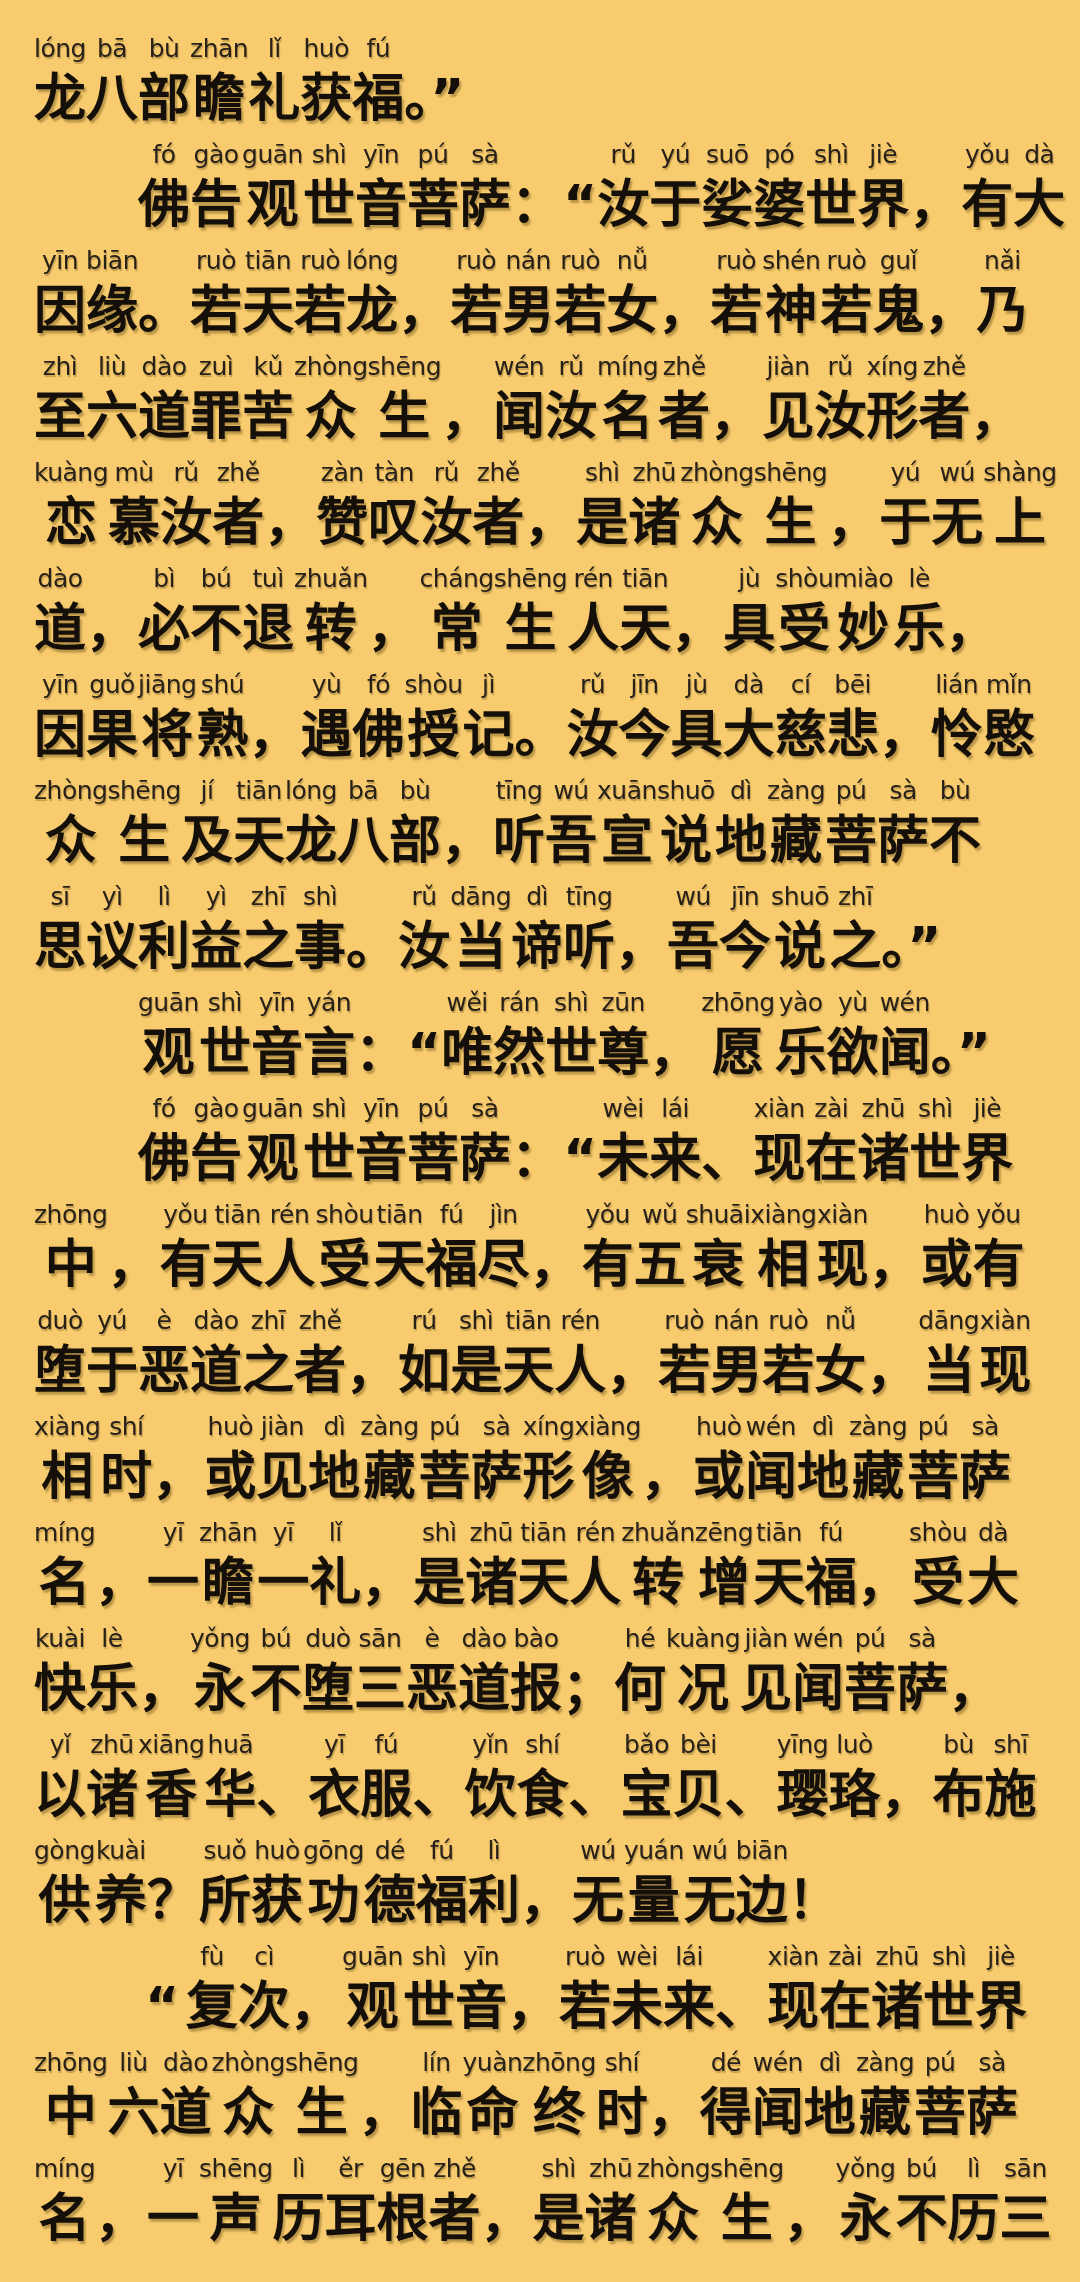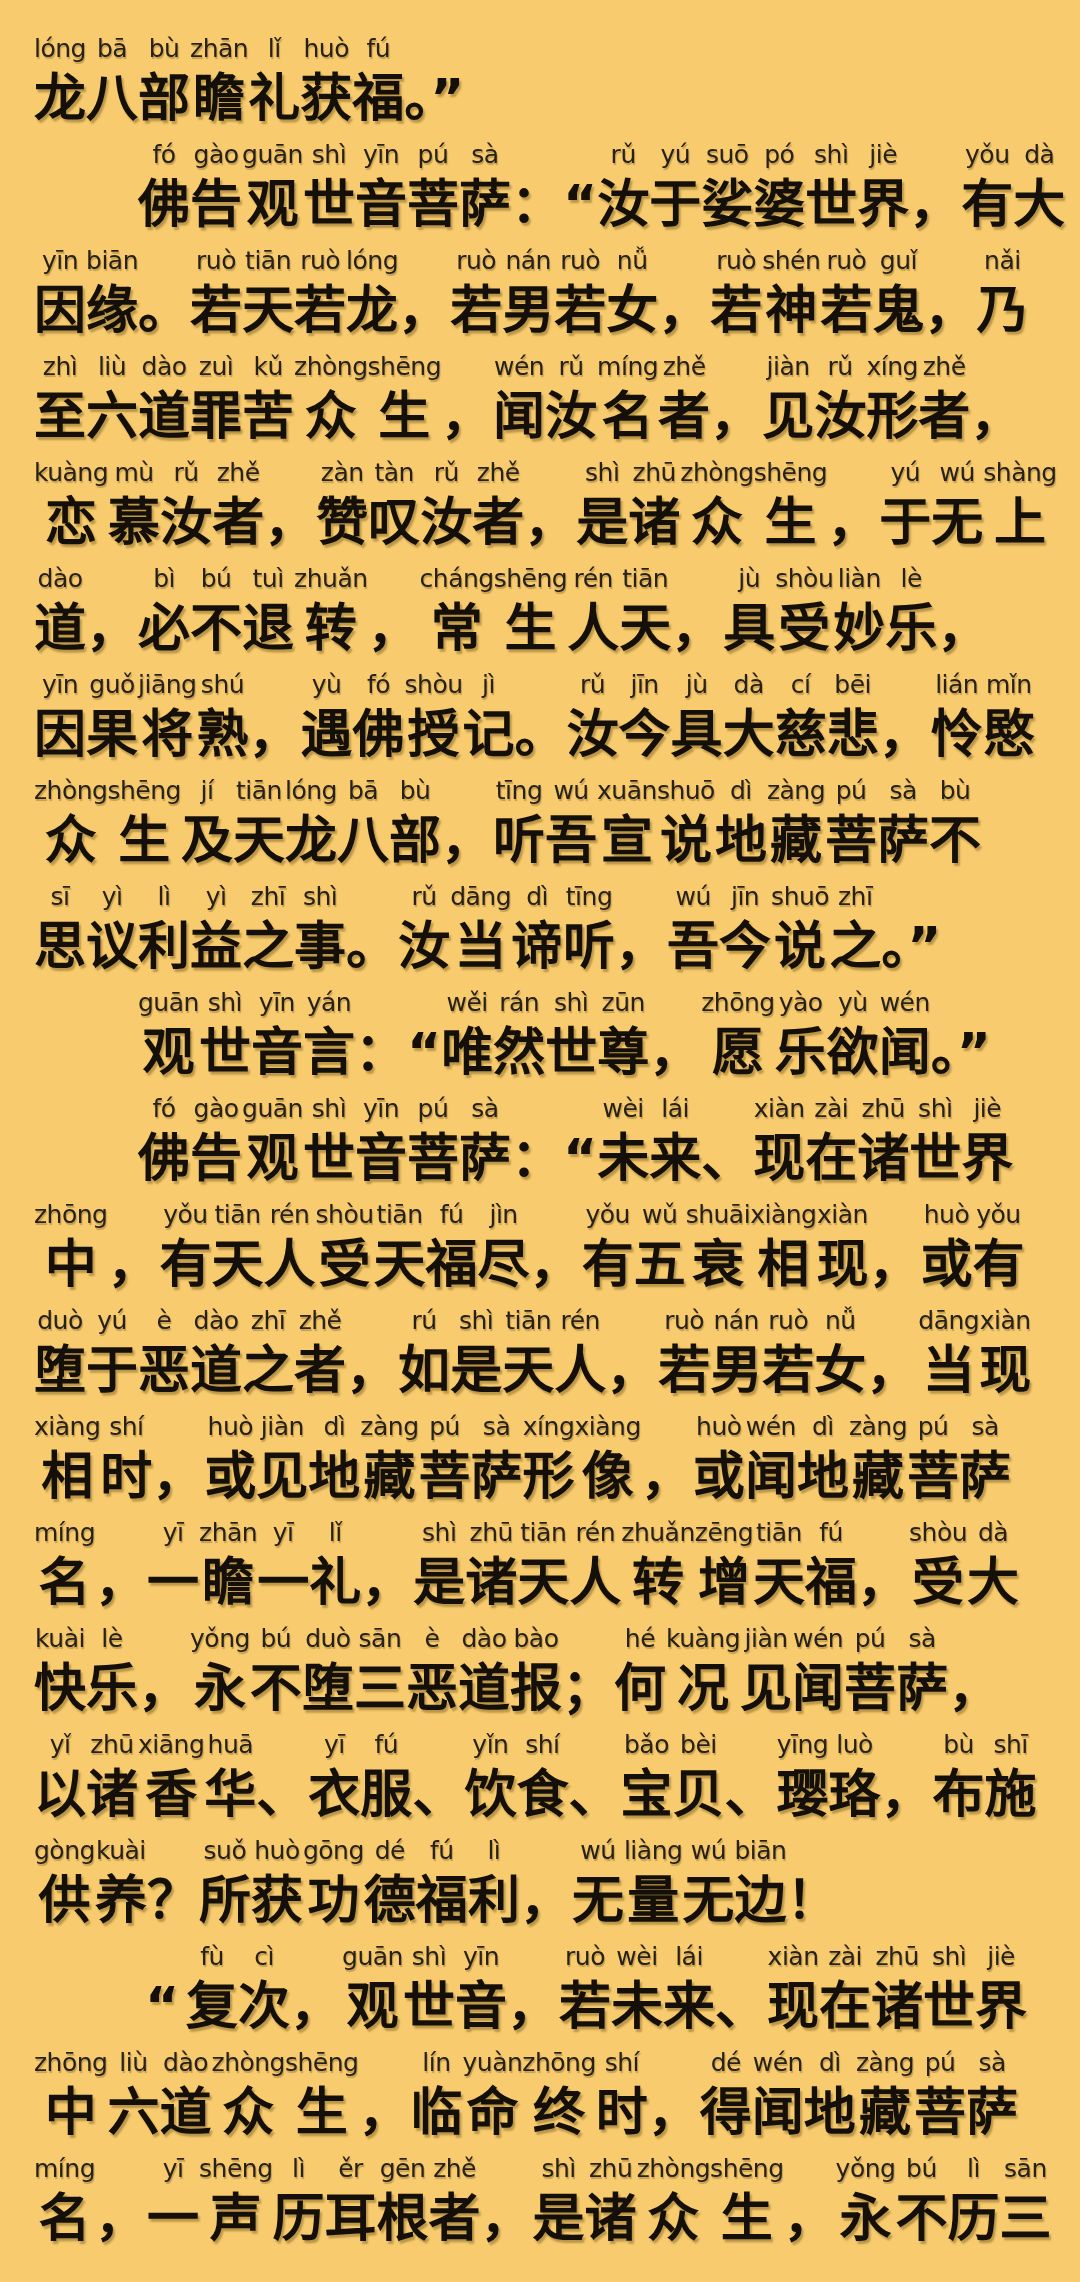--- a/index.html
+++ b/index.html
@@ -444,21 +444,21 @@
         </span>
         <span class="cell">
           <span class="py">jù</span>
           <span class="zh">具</span>
         </span>
         <span class="cell">
           <span class="py">shòu</span>
           <span class="zh">受</span>
         </span>
         <span class="cell">
-          <span class="py">liàn</span>
+          <span class="py">miào</span>
           <span class="zh">妙</span>
         </span>
         <span class="cell">
           <span class="py">lè</span>
           <span class="zh">乐</span>
         </span>
         <span class="cell punct">
           <span class="py"></span>
           <span class="zh">，</span>
         </span>
@@ -1302,21 +1302,21 @@
         </span>
         <span class="cell punct">
           <span class="py"></span>
           <span class="zh">，</span>
         </span>
         <span class="cell">
           <span class="py">wú</span>
           <span class="zh">无</span>
         </span>
         <span class="cell">
-          <span class="py">liàng</span>
+          <span class="py">yuán</span>
           <span class="zh">量</span>
         </span>
         <span class="cell">
           <span class="py">wú</span>
           <span class="zh">无</span>
         </span>
         <span class="cell">
           <span class="py">biān</span>
           <span class="zh">边</span>
         </span>

